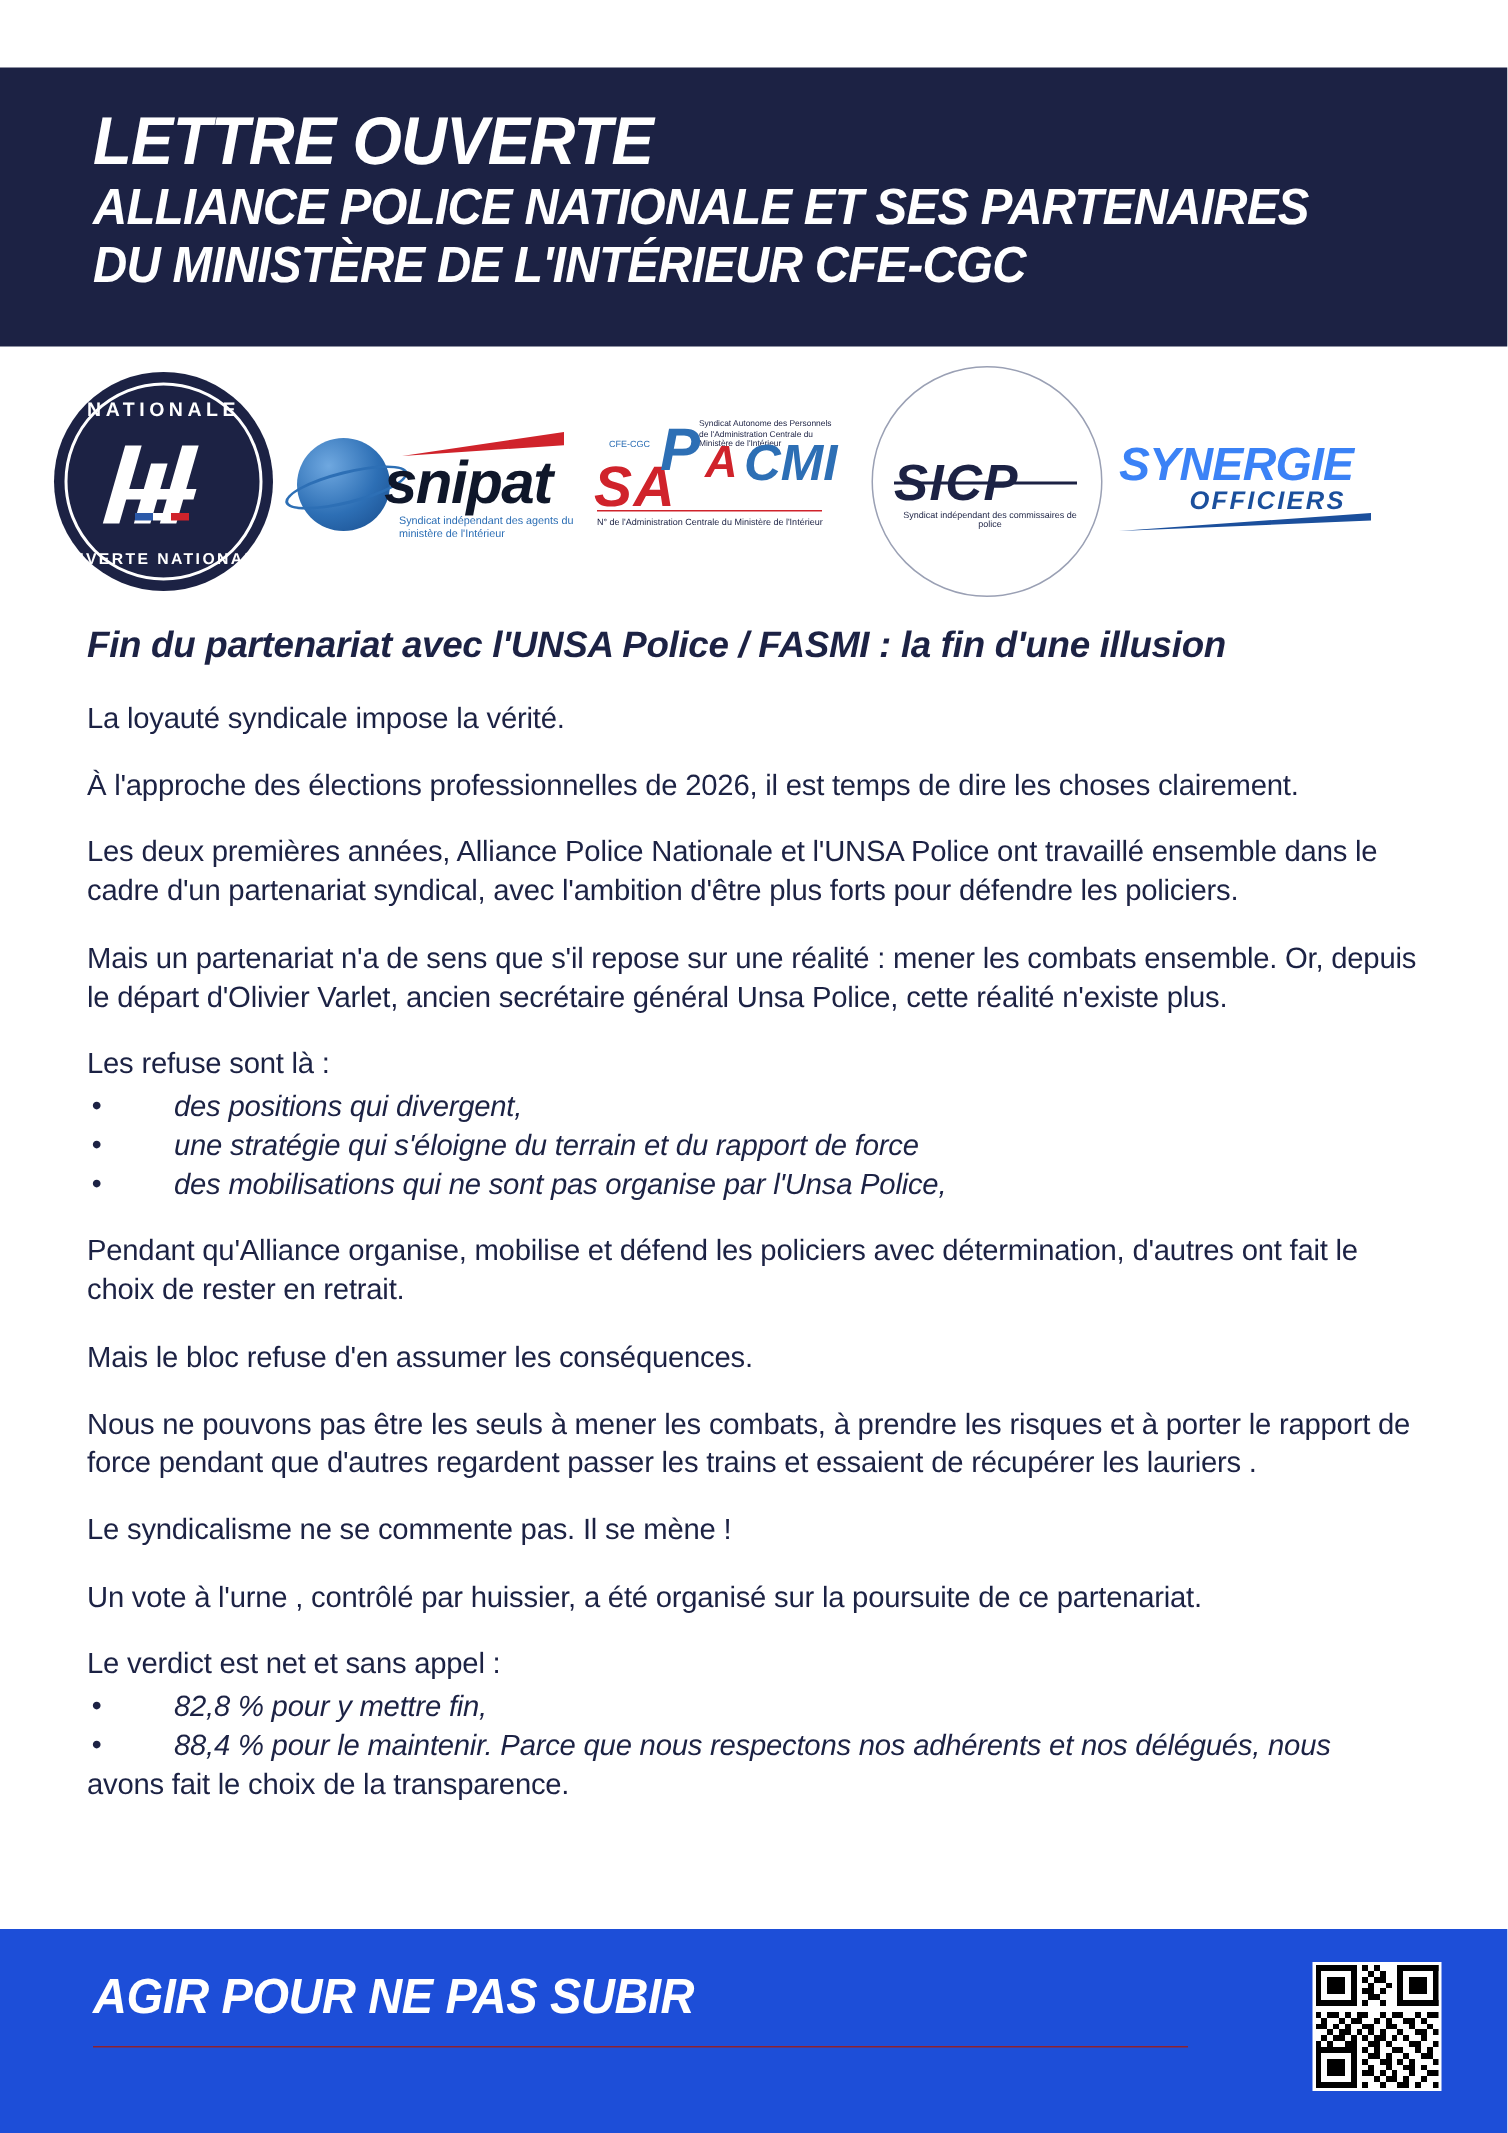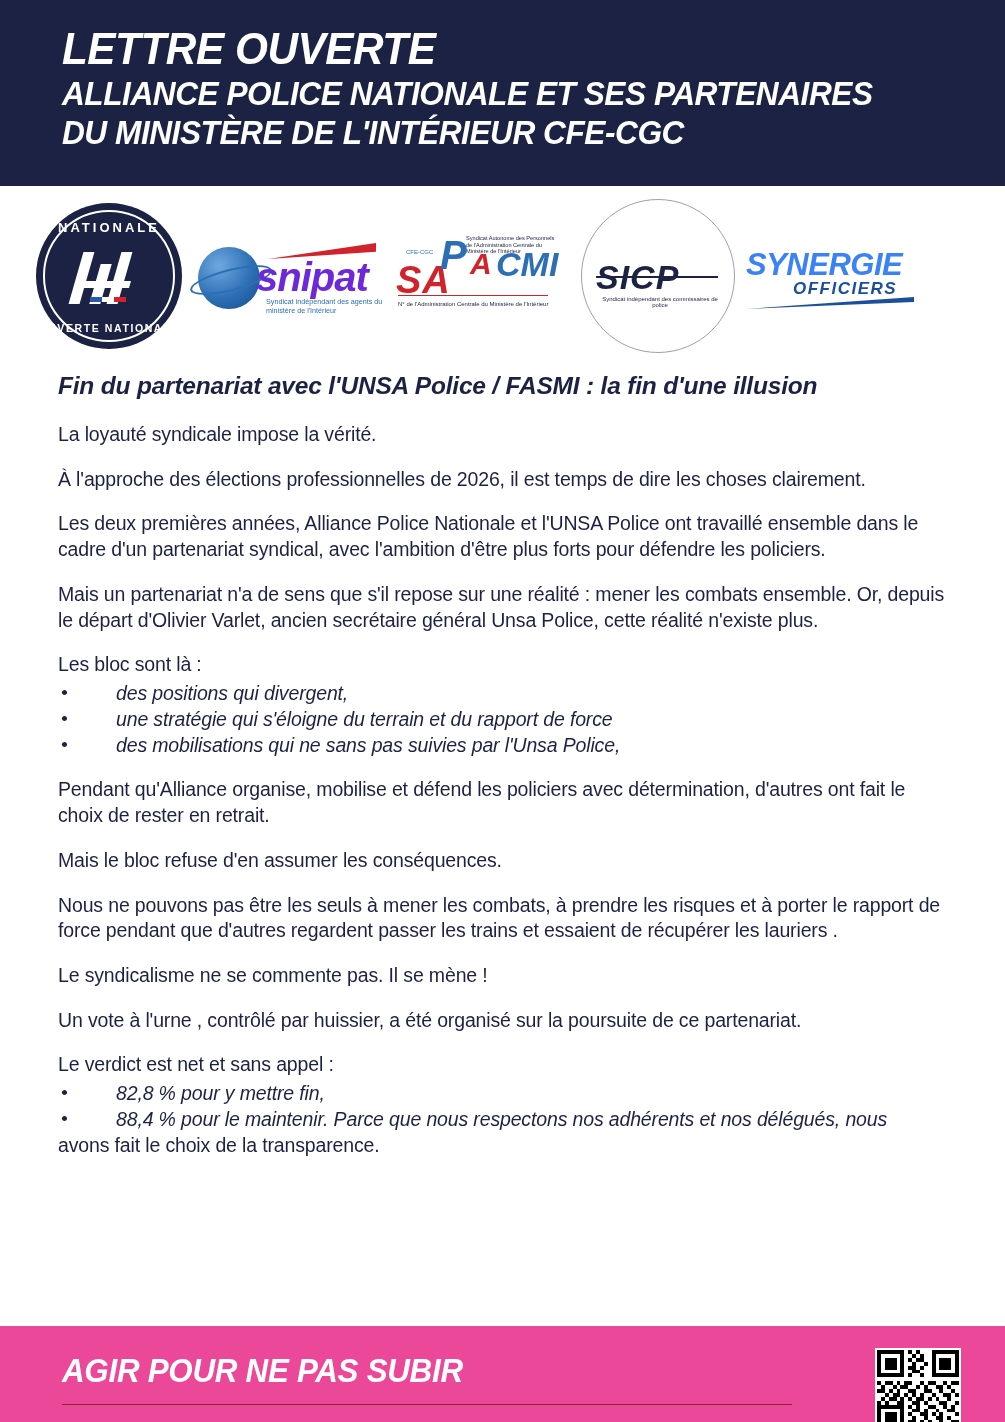--- a/index.html
+++ b/index.html
@@ -23,20 +23,21 @@
     flex-direction: column;
     position: relative;
   }
 
   
   .header {
     background: #1c2244;
     padding: 26px 0 26px 62px;
     height: 186px;
     box-sizing: border-box;
+    margin-top: 45px;
   }
   .header h1 {
     margin: 0;
     color: #ffffff;
     font-family: "Liberation Sans Narrow", "Liberation Sans", sans-serif;
     font-weight: 700;
     font-style: italic;
     letter-spacing: -0.5px;
     line-height: 1.02;
     text-transform: uppercase;
@@ -175,21 +176,21 @@
     border: 2px solid #2d6fb5;
     border-radius: 50%;
     transform: rotate(-14deg);
   }
   .snipat-word {
     position: absolute;
     left: 66px; top: 34px;
     font-size: 40px;
     font-weight: 700;
     font-style: italic;
-    color: #6d28d9;
+    color: #0f172a;
     letter-spacing: -1px;
     text-align: center;
   }
   .snipat-swoosh {
     position: absolute;
     left: 78px; top: 22px;
     width: 108px; height: 16px;
     background: #d0232b;
     clip-path: polygon(0 100%, 100% 0, 100% 55%, 0 100%);
   }
@@ -366,22 +367,22 @@
   ul.bullets li::before {
     content: "•";
     position: absolute;
     left: 3px;
     top: -1px;
     font-size: 19px;
   }
 
   
   .footer {
-    background: #ec4899;
-    height: 96px;
+    background: #1d4ed8;
+    height: 136px;
     position: relative;
     box-sizing: border-box;
     padding: 26px 0 0 62px;
   }
   .slogan {
     color: #ffffff;
     font-family: "Liberation Sans Narrow", "Liberation Sans", sans-serif;
     font-weight: 700;
     font-style: italic;
     font-size: 33px;
@@ -493,25 +494,25 @@
 
   <div class="content">
 
     <p class="lede">Fin du partenariat avec l'UNSA Police / FASMI : la fin d'une illusion</p>
 
     <p class="para">La loyauté syndicale impose la vérité.</p>
     <p class="para">À l'approche des élections professionnelles de 2026, il est temps de dire les choses clairement.</p>
     <p class="para">Les deux premières années, Alliance Police Nationale et l'UNSA Police ont travaillé ensemble dans le cadre d'un partenariat syndical, avec l'ambition d'être plus forts pour défendre les policiers.</p>
     <p class="para">Mais un partenariat n'a de sens que s'il repose sur une réalité : mener les combats ensemble. Or, depuis le départ d'Olivier Varlet, ancien secrétaire général Unsa Police, cette réalité n'existe plus.</p>
 
-    <p class="para tight">Les bloc sont là :</p>
+    <p class="para tight">Les refuse sont là :</p>
     <ul class="bullets">
       <li>des positions qui divergent,</li>
       <li>une stratégie qui s'éloigne du terrain et du rapport de force</li>
-      <li>des mobilisations qui ne sans pas suivies par l'Unsa Police,</li>
+      <li>des mobilisations qui ne sont pas organise par l'Unsa Police,</li>
     </ul>
 
     <p class="para">Pendant qu'Alliance organise, mobilise et défend les policiers avec détermination, d'autres ont fait le choix de rester en retrait.</p>
     <p class="para">Mais le bloc refuse d'en assumer les conséquences.</p>
     <p class="para">Nous ne pouvons pas être les seuls à mener les combats, à prendre les risques et à porter le rapport de force pendant que d'autres regardent passer les trains et  essaient de récupérer les lauriers .</p>
     <p class="para">Le syndicalisme ne se commente pas. Il se mène !</p>
     <p class="para">Un vote à l'urne , contrôlé par huissier, a été organisé sur la poursuite de ce partenariat.</p>
 
     <p class="para tight">Le verdict est net et sans appel :</p>
     <ul class="bullets">

